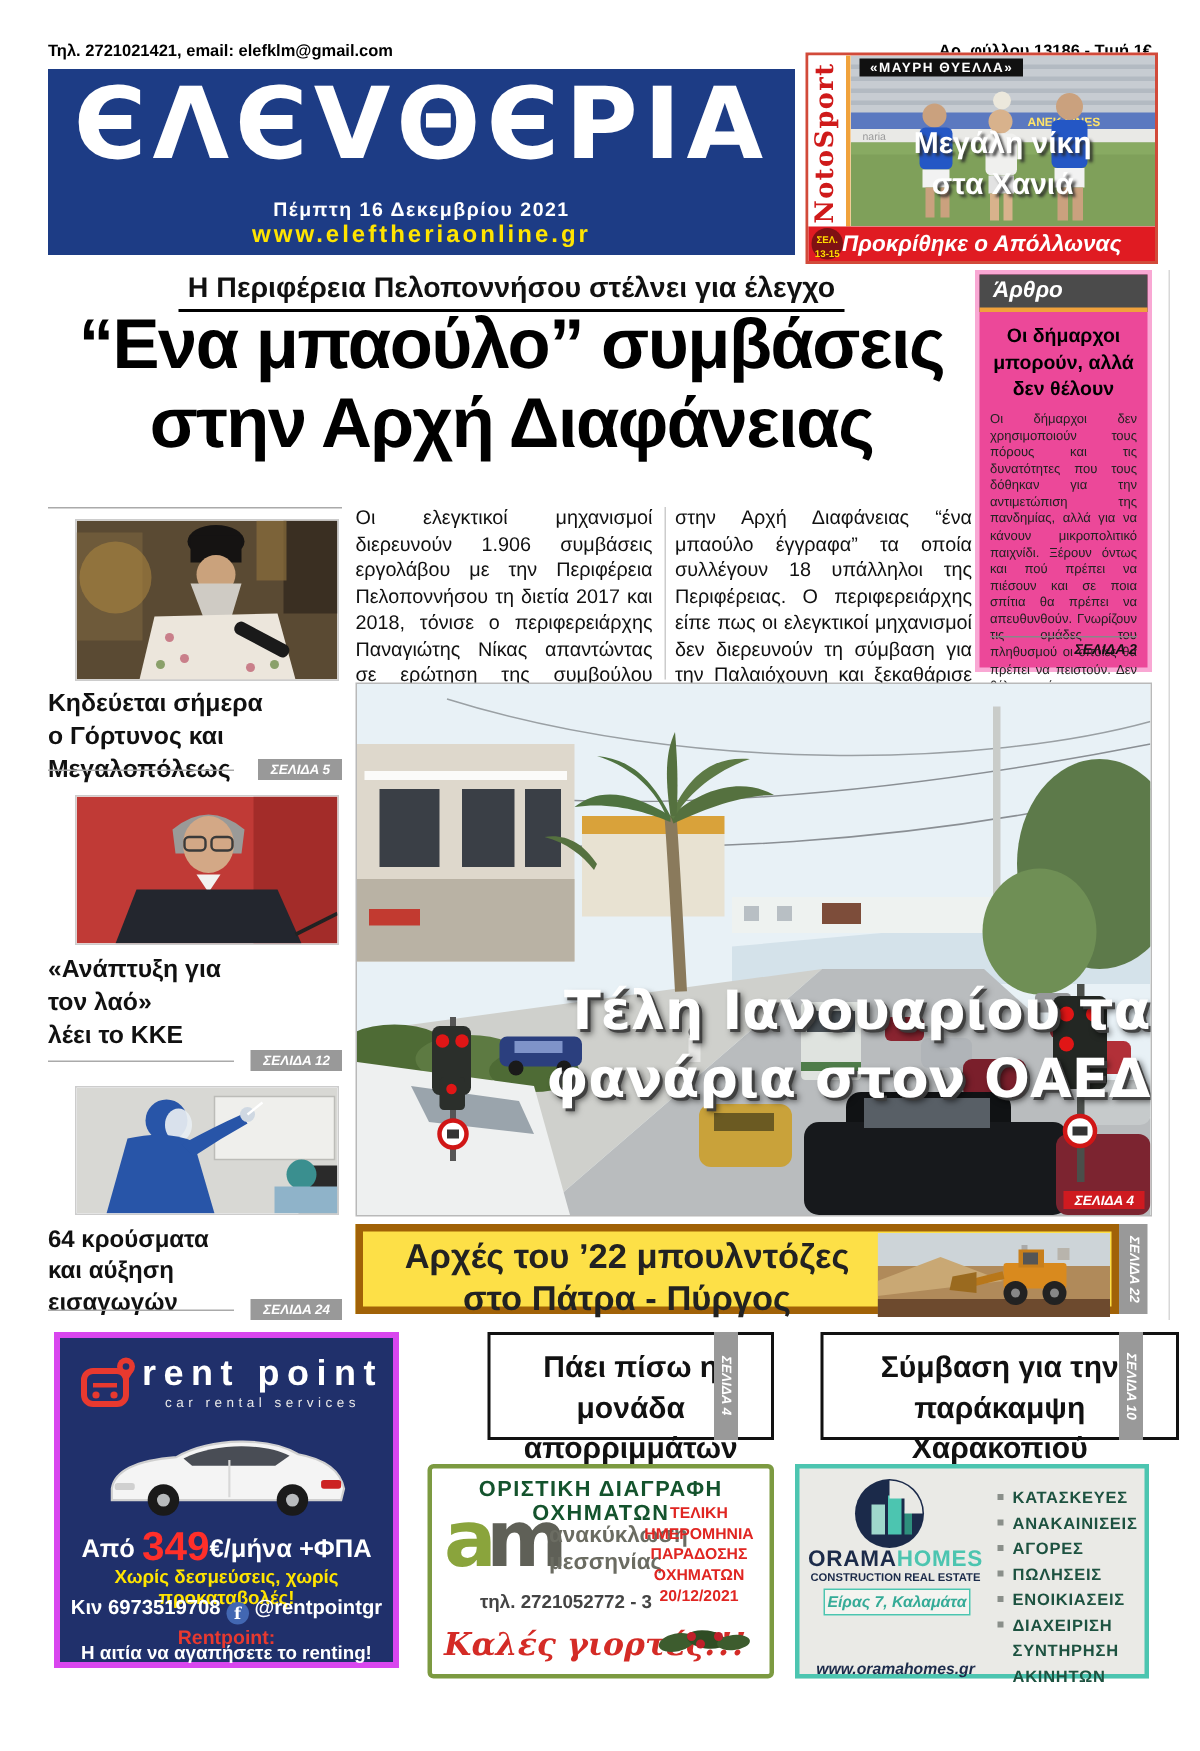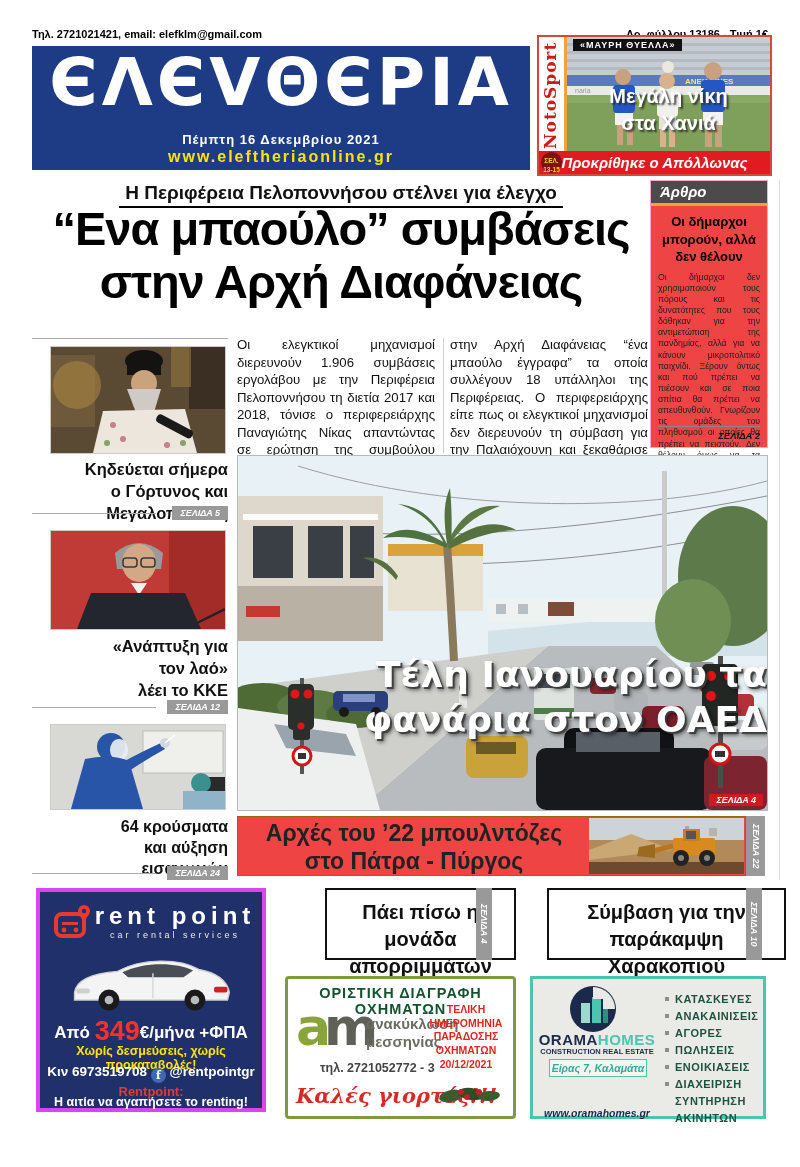--- a/index.html
+++ b/index.html
@@ -40,47 +40,47 @@
   .headline{left:32px;top:202px;width:618px;text-align:center;font-weight:bold;font-size:47px;
             line-height:1.13;letter-spacing:-1px;color:#000;}
 
   
   .bodycol{top:336px;font-size:13.2px;line-height:1.33;text-align:justify;color:#111;}
   .bodycol.c1{left:237px;width:198px;}
   .bodycol.c2{left:450px;width:198px;}
   .coldiv{left:443px;top:338px;width:1px;height:115px;background:#ccc;}
 
   
-  .arthro{left:650px;top:180px;width:118px;height:268px;border:1px solid #f9a8d4;background:#ef4444;box-sizing:border-box;}
+  .arthro{left:650px;top:180px;width:118px;height:268px;border:3px solid #f9a8d4;background:#ec4899;box-sizing:border-box;}
   .arthro-head{height:22px;background:#4b4b4b;border-bottom:3px solid #f0a23c;color:#fff;
                font-style:italic;font-weight:bold;font-size:15px;line-height:22px;padding-left:9px;}
   .arthro-title{margin-top:7px;text-align:center;font-weight:bold;font-size:13px;line-height:1.35;color:#000;}
   .arthro-body{margin:6px 7px 0;font-size:8.7px;line-height:1.28;text-align:justify;color:#222;}
   .arthro-foot{position:absolute;left:7px;right:7px;bottom:6px;border-top:1px solid #888;text-align:right;
                font-weight:bold;font-style:italic;font-size:9.5px;padding-top:3px;}
 
   
   .railrule{left:32px;width:196px;height:1px;background:#aaa;}
   .railphoto{left:50px;width:176px;border:1px solid #ccc;box-sizing:border-box;overflow:hidden;}
-  .railcap{left:32px;width:196px;text-align:right;font-weight:bold;font-size:16.5px;line-height:1.32;color:#111;}
+  .railcap{left:32px;width:196px;text-align:left;font-weight:bold;font-size:16.5px;line-height:1.32;color:#111;}
   .badgerow{left:32px;width:196px;height:14px;}
   .badgerow .line{position:absolute;left:0;right:72px;top:7px;height:1px;background:#aaa;}
   .pgbadge{position:absolute;right:0;top:0;background:#999;color:#fff;font-style:italic;font-weight:bold;
            font-size:9px;padding:2px 8px;}
 
   
   .mainphoto{left:237px;top:455px;width:531px;height:356px;border:1px solid #b9b9b9;box-sizing:border-box;overflow:hidden;}
   .mp-overlay{position:absolute;left:0;right:0;top:196px;text-align:right;color:#fff;font-weight:bold;
               font-size:36px;line-height:1.25;font-family:"DejaVu Sans",sans-serif;
               text-shadow:2px 2px 0 rgba(60,60,60,.9),3px 3px 4px rgba(0,0,0,.6);}
   .mp-badge{position:absolute;right:4px;bottom:4px;background:#cf1a20;color:#fff;font-style:italic;
             font-weight:bold;font-size:9px;padding:1px 7px;}
 
   
-  .banner{left:237px;top:816px;width:509px;height:60px;background:#ef4444;border:1px solid #a16207;box-sizing:border-box;}
+  .banner{left:237px;top:816px;width:509px;height:60px;background:#fde047;border:5px solid #a16207;box-sizing:border-box;}
   .banner-text{position:absolute;left:0;top:3px;width:352px;text-align:center;font-weight:bold;
                font-size:23px;line-height:1.2;color:#222;}
   .banner-photo{position:absolute;right:1px;top:1px;width:155px;height:56px;overflow:hidden;}
   .vbadge{writing-mode:vertical-rl;text-align:center;background:#999;color:#fff;font-style:italic;
           font-weight:bold;font-size:9px;}
   .badge22{left:746px;top:816px;width:19px;height:60px;line-height:19px;}
 
   
   .bbox{top:888px;height:72px;border:2.5px solid #111;background:#fff;box-sizing:border-box;
         text-align:center;font-weight:bold;font-size:20px;line-height:1.35;padding-top:9px;color:#111;margin-left:40px;}

